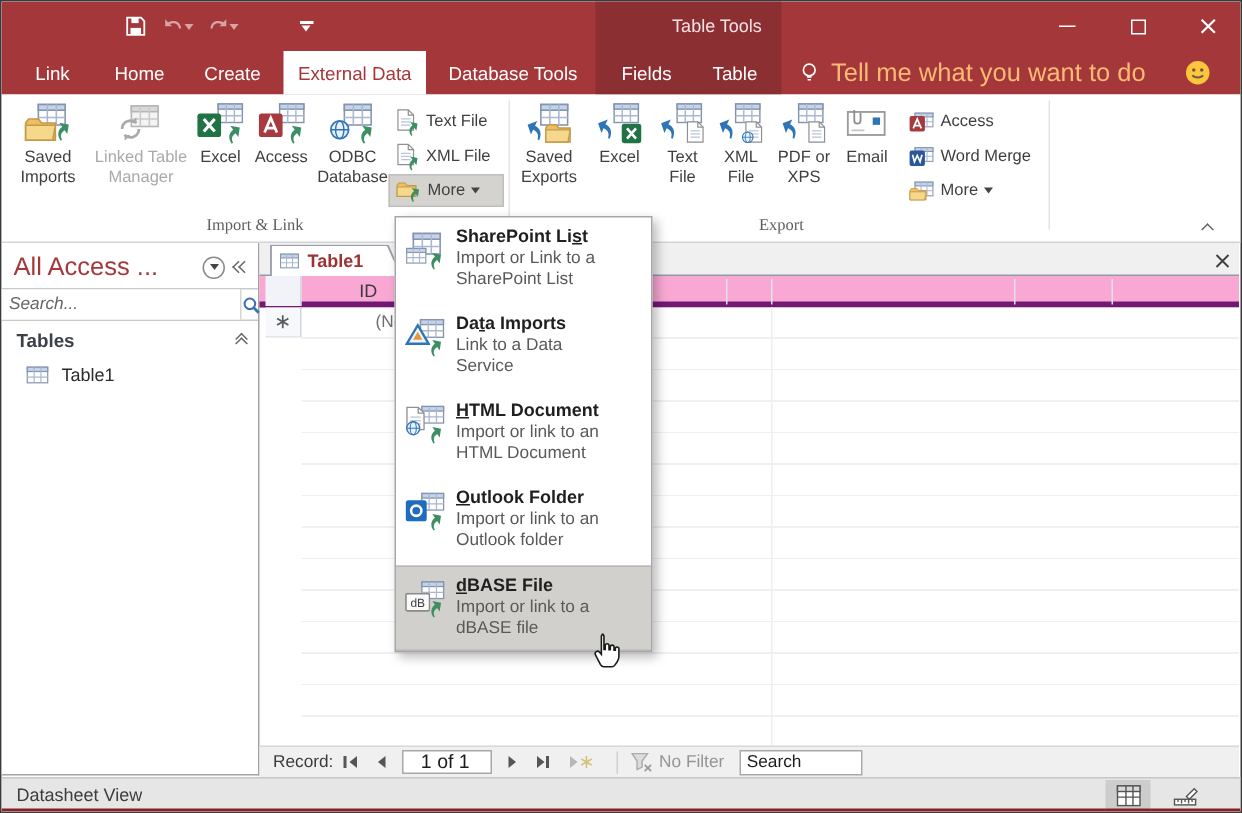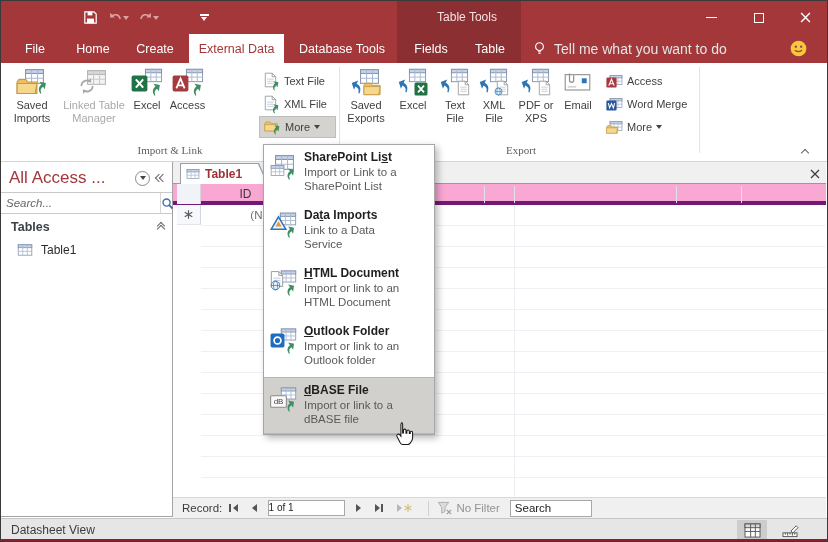--- a/index.html
+++ b/index.html
@@ -2,29 +2,29 @@
 <html><head>
 <meta charset="utf-8">
 <style>
 *{box-sizing:border-box;margin:0;padding:0}
 body{margin:0;background:#777;font-family:"Liberation Sans",sans-serif;}
 .window{position:relative;width:828px;height:542px;background:#fff;overflow:hidden;border:1px solid #3a3a3a;}
 svg{display:block}
 
 .topred{position:absolute;left:0;top:0;width:100%;height:62px;background:#A4373A;}
 .ctxblock{position:absolute;left:396px;top:0;width:124px;height:62px;background:#8B2F33;}
-.ctxtitle{position:absolute;left:404px;top:0;width:124px;height:33px;line-height:33px;text-align:center;color:#f3e2e2;font-size:12px;}
+.ctxtitle{position:absolute;left:415px;top:0;width:124px;height:33px;line-height:33px;text-align:center;color:#f3e2e2;font-size:12px;}
 .qat{position:absolute;top:0;height:33px;display:flex;align-items:center;}
 .qbtn{display:flex;align-items:center;justify-content:center;width:26px;height:26px;}
 .win-btn{position:absolute;top:0;height:33px;width:45px;display:flex;align-items:center;justify-content:center;color:#fff;}
 .maxbox{width:10px;height:10px;border:1px solid #fff;}
 .minbar{width:11px;height:1px;background:#fff;}
 .tab{position:absolute;top:33px;height:29px;display:flex;align-items:center;justify-content:center;color:#fff;font-size:12.5px;}
 .tab.sel{background:#fff;color:#A4373A;}
-.tellme{position:absolute;top:33px;height:29px;display:flex;align-items:center;gap:8px;color:#e5e5e5;font-size:14px;}
+.tellme{position:absolute;top:33px;height:29px;display:flex;align-items:center;gap:8px;color:#fdba74;font-size:17px;}
 .dar{width:0;height:0;border-left:3.5px solid transparent;border-right:3.5px solid transparent;border-top:4px solid #444;}
 .dar.w{border-top-color:#e7cfd0}
 
 .ribbon{position:absolute;left:0;top:62px;width:100%;height:99px;background:#fff;border-bottom:1px solid #d4d4d4;}
 .bigbtn{position:absolute;top:3px;height:78px;display:flex;flex-direction:column;align-items:center;cursor:default;}
 .blabel{font-size:11px;line-height:12.5px;color:#3f3f3f;text-align:center;margin-top:3px;}
 .dis .blabel{color:#a9a9a9}
 .cico{position:relative;display:block;}
 .cico svg{position:absolute;}
 .ag{color:#3E8E63;transform:rotate(-35deg);}
@@ -64,21 +64,21 @@
 .vline{position:absolute;left:513px;top:204px;height:293px;width:1px;background:#ededf2;}
 .newrow{position:absolute;left:172px;top:204px;right:1px;height:21px;}
 .newsel{position:absolute;left:4px;top:0;width:24px;height:20px;background:#f7f8fb;border-right:1px solid #d4d7e0;border-bottom:1px solid #e3e5ec;display:flex;align-items:center;justify-content:center;color:#555;}
 .newval{position:absolute;left:28px;top:0;width:86px;height:20px;line-height:20px;text-align:right;padding-right:6px;font-size:11.5px;color:#6f6f6f;}
 
 .recbar{position:absolute;left:172px;top:496px;right:1px;height:21px;background:#f0f0f0;border-top:1px solid #d9d9d9;display:flex;align-items:center;padding-left:9px;font-size:11.5px;color:#3c3c3c;}
 .rnav{display:flex;align-items:center;gap:1.5px;margin:0 4px;height:15px;padding:0 3px;}
 .tri-l{width:0;height:0;border-top:4px solid transparent;border-bottom:4px solid transparent;border-right:5.5px solid #555;}
 .tri-r{width:0;height:0;border-top:4px solid transparent;border-bottom:4px solid transparent;border-left:5.5px solid #555;}
 .vbar{width:1.8px;height:8px;background:#555;}
-.posbox{width:77px;height:16px;background:#fff;border:1px solid #a8a8a8;font-size:10px;line-height:14px;padding-left:0;margin:0 4px;color:#1c1c1c;}
+.posbox{width:60px;height:16px;background:#fff;border:1px solid #a8a8a8;font-size:13px;line-height:14px;padding-left:12px;margin:0 4px;color:#1c1c1c;}
 .rsep{width:1px;height:15px;background:#d0d0d0;margin:0 8px;}
 .nofilter{display:flex;align-items:center;gap:4px;color:#949494;margin-right:10px;}
 .recsearch{width:82px;height:17px;border:1px solid #a8a8a8;font-family:"Liberation Sans",sans-serif;font-size:11.5px;padding-left:4px;color:#1c1c1c;outline:none;}
 
 .statusbar{position:absolute;left:0;top:517px;width:100%;height:23px;background:#e6e6e6;border-top:1px solid #c6c6c6;display:flex;align-items:center;font-size:12px;color:#3d3d3d;padding-left:10px;}
 .redline{position:absolute;left:0;bottom:0;width:100%;height:2px;background:#8b2025;}
 .viewbtns{position:absolute;right:22px;top:0;height:100%;display:flex;align-items:center;gap:8px;}
 .vbtn{width:30px;height:20px;display:flex;align-items:center;justify-content:center;}
 .vbtn.active{background:#cdcdcd;}
 
@@ -248,21 +248,21 @@
       </div>
     <div class="win-btn" style="left:735px">
         <span class="maxbox"></span>
       </div>
     <div class="win-btn" style="left:782px;color:#fff">
         <svg width="11" height="11">
           <use href="#sy-x"></use>
         </svg>
       </div>
 
-    <div class="tab" style="left:12px;width:44px">File</div>
+    <div class="tab" style="left:12px;width:44px">Link</div>
     <div class="tab" style="left:66px;width:52px">Home</div>
     <div class="tab" style="left:127px;width:54px">Create</div>
     <div class="tab sel" style="left:188px;width:95px">External Data</div>
     <div class="tab" style="left:291px;width:100px">Database Tools</div>
     <div class="tab" style="left:402px;width:56px">Fields</div>
     <div class="tab" style="left:463px;width:52px">Table</div>
 
     <div class="tellme" style="left:532px">
       <svg width="13" height="15">
           <use href="#sy-bulb"></use>
@@ -328,20 +328,34 @@
         <svg style="left:0;top:9px;width:17px;height:17px">
             <use href="#sy-abox"></use>
           </svg>
         <svg class="ag" style="left:18px;top:16px;width:13px;height:13px">
             <use href="#sy-arrow"></use>
           </svg>
       </span>
       <span class="blabel">Access</span>
     </div>
 
+    <div class="bigbtn" style="left:209px;width:50px">
+      <span class="cico" style="width:32px;height:30px">
+        <svg style="left:9px;top:0;width:21px;height:21px">
+            <use href="#sy-grid"></use>
+          </svg>
+        <svg style="left:0;top:13px;width:15px;height:15px">
+            <use href="#sy-globe"></use>
+          </svg>
+        <svg class="ag" style="left:18px;top:16px;width:13px;height:13px">
+            <use href="#sy-arrow"></use>
+          </svg>
+      </span>
+      <span class="blabel">ODBC Database</span>
+    </div>
 
     <div class="smallbtn" style="left:259px;top:7px">
       <span class="cico" style="width:16px;height:18px">
         <svg style="left:0;top:0;width:13px;height:16px">
             <use href="#sy-page"></use>
           </svg>
         <svg class="ag" style="left:6px;top:8px;width:10px;height:10px">
             <use href="#sy-arrow"></use>
           </svg>
       </span>

